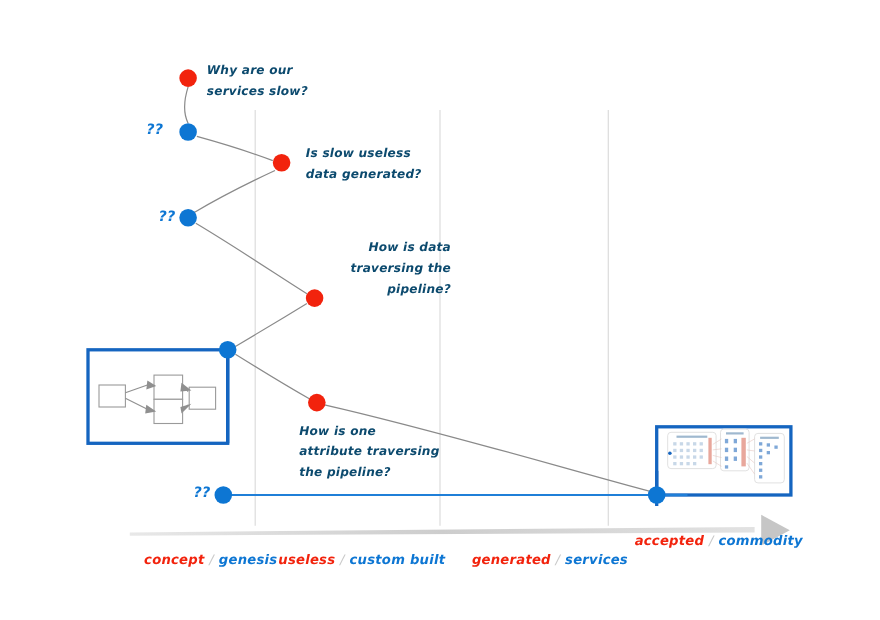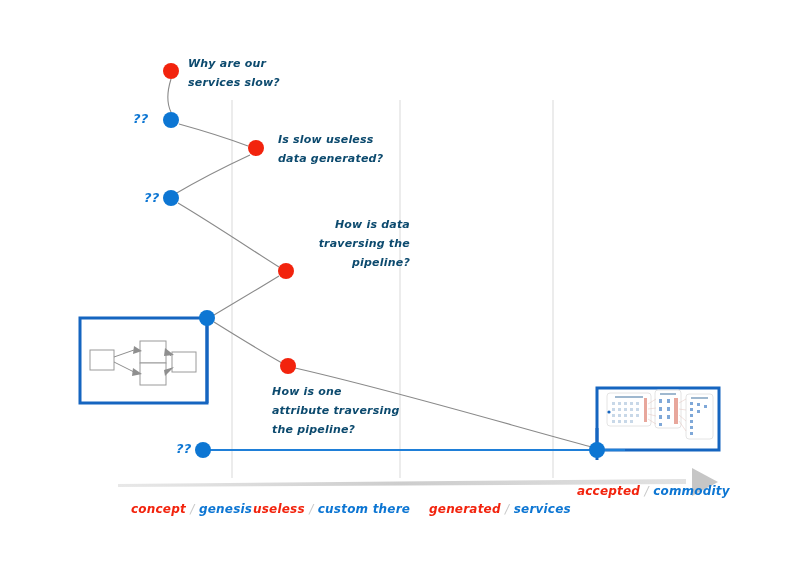--- a/index.html
+++ b/index.html
@@ -205,21 +205,21 @@
 <div class="qmark hand" style="left:176px; top:441px;">??</div>
 
 <div class="axis-label hand" style="left:131px; top:502px;">
   <span class="w1">concept</span>
   <span class="sl">/</span>
   <span class="w2">genesis</span>
 </div>
 <div class="axis-label hand" style="left:253px; top:502px;">
   <span class="w1">useless</span>
   <span class="sl">/</span>
-  <span class="w2">custom there</span>
+  <span class="w2">custom built</span>
 </div>
 <div class="axis-label hand" style="left:429px; top:502px;">
   <span class="w1">generated</span>
   <span class="sl">/</span>
   <span class="w2">services</span>
 </div>
 <div class="axis-label hand" style="left:577px; top:484px;">
   <span class="w1">accepted</span>
   <span class="sl">/</span>
   <span class="w2">commodity</span>

